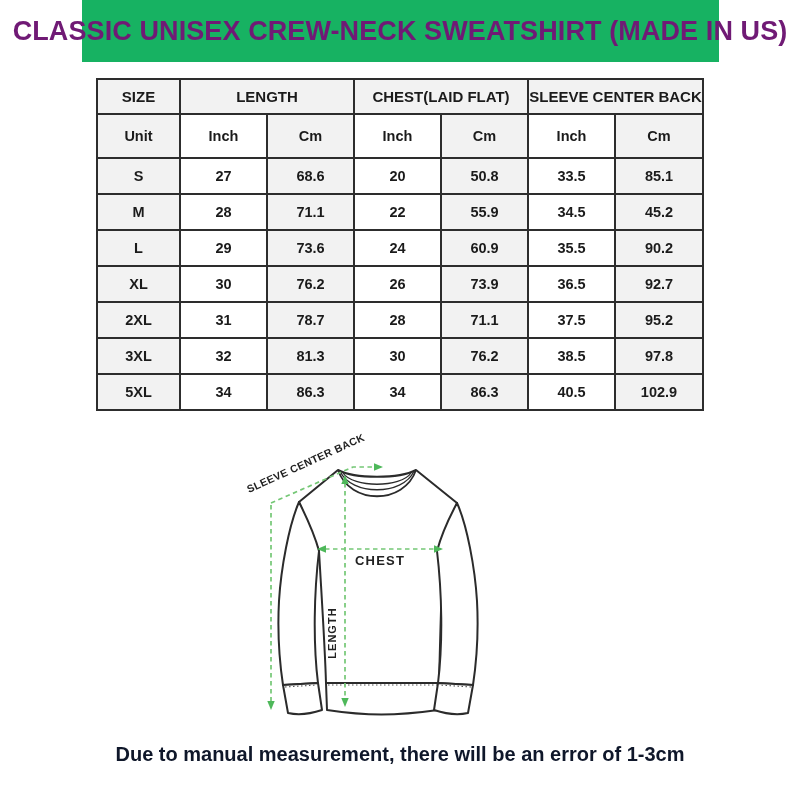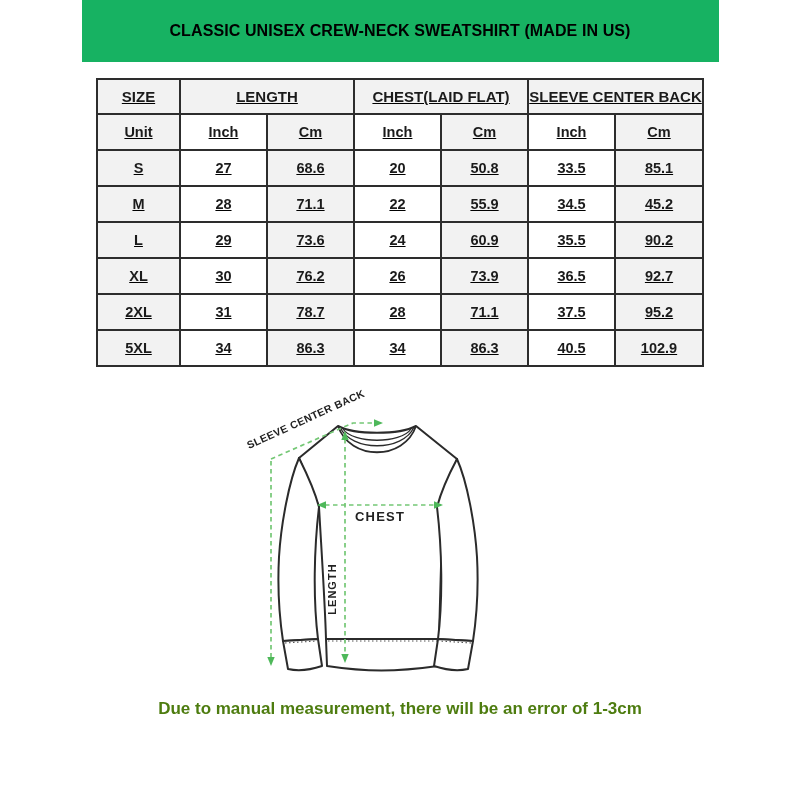--- a/index.html
+++ b/index.html
@@ -4,46 +4,46 @@
 <style>
   html,body { margin:0; padding:0; background:#ffffff; }
   body { width:800px; height:800px; font-family:"Liberation Sans", sans-serif; }
 
   .title-bar {
     width:637px; height:62px; margin:0 auto;
     background:#17b262;
     display:flex; align-items:center; justify-content:center;
   }
   .title-bar h1 {
-    margin:0; color:#000000; font-size:16px; font-weight:700;
+    margin:0; color:#701a75; font-size:27px; font-weight:700;
     letter-spacing:0.1px; white-space:nowrap;
   }
 
   table.size-chart {
-    width:606px; margin:16px auto 0; border-collapse:collapse; table-layout:fixed;text-decoration:underline;
+    width:606px; margin:16px auto 0; border-collapse:collapse; table-layout:fixed;
   }
   table.size-chart th, table.size-chart td {
     border:2px solid #2d2d2d; text-align:center; vertical-align:middle;
     color:#1b1b1b; padding:0; font-weight:700;
   }
   tr.group-row   { height:35px; }
   tr.group-row th{ font-size:15px; background:#f2f2f2; }
-  tr.unit-row    { height:36px;margin-top:36px; }
+  tr.unit-row    { height:44px;margin-top:36px; }
   tr.unit-row td { font-size:14.5px; }
   tr.data-row    { height:36px; }
   tr.data-row td { font-size:14.5px; }
   .g { background:#f2f2f2; }
   .w { background:#ffffff;border-radius:11px; }
 
   .diagram-svg { display:block; margin:22px auto 0; }
   .diagram-svg text { font-family:"Liberation Sans", sans-serif; font-weight:700; fill:#222222; }
 
   .note {
     margin-top:10px; text-align:center;
-    color:#4d7c0f; font-size:17px; font-weight:700;
+    color:#0f172a; font-size:20px; font-weight:700;
   }
 </style>
 </head>
 <body>
 
 <div class="title-bar">
   <h1>CLASSIC UNISEX CREW-NECK SWEATSHIRT (MADE IN US)</h1>
 </div>
 
 <table class="size-chart">
@@ -111,20 +111,29 @@
   <tr class="data-row">
     <td class="g">2XL</td>
     <td class="w">31</td>
     <td class="g">78.7</td>
     <td class="w">28</td>
     <td class="g">71.1</td>
     <td class="w">37.5</td>
     <td class="g">95.2</td>
   </tr>
   <tr class="data-row">
+    <td class="g">3XL</td>
+    <td class="w">32</td>
+    <td class="g">81.3</td>
+    <td class="w">30</td>
+    <td class="g">76.2</td>
+    <td class="w">38.5</td>
+    <td class="g">97.8</td>
+  </tr>
+  <tr class="data-row">
     <td class="g">5XL</td>
     <td class="w">34</td>
     <td class="g">86.3</td>
     <td class="w">34</td>
     <td class="g">86.3</td>
     <td class="w">40.5</td>
     <td class="g">102.9</td>
   </tr>
 </tbody>
   </table>

